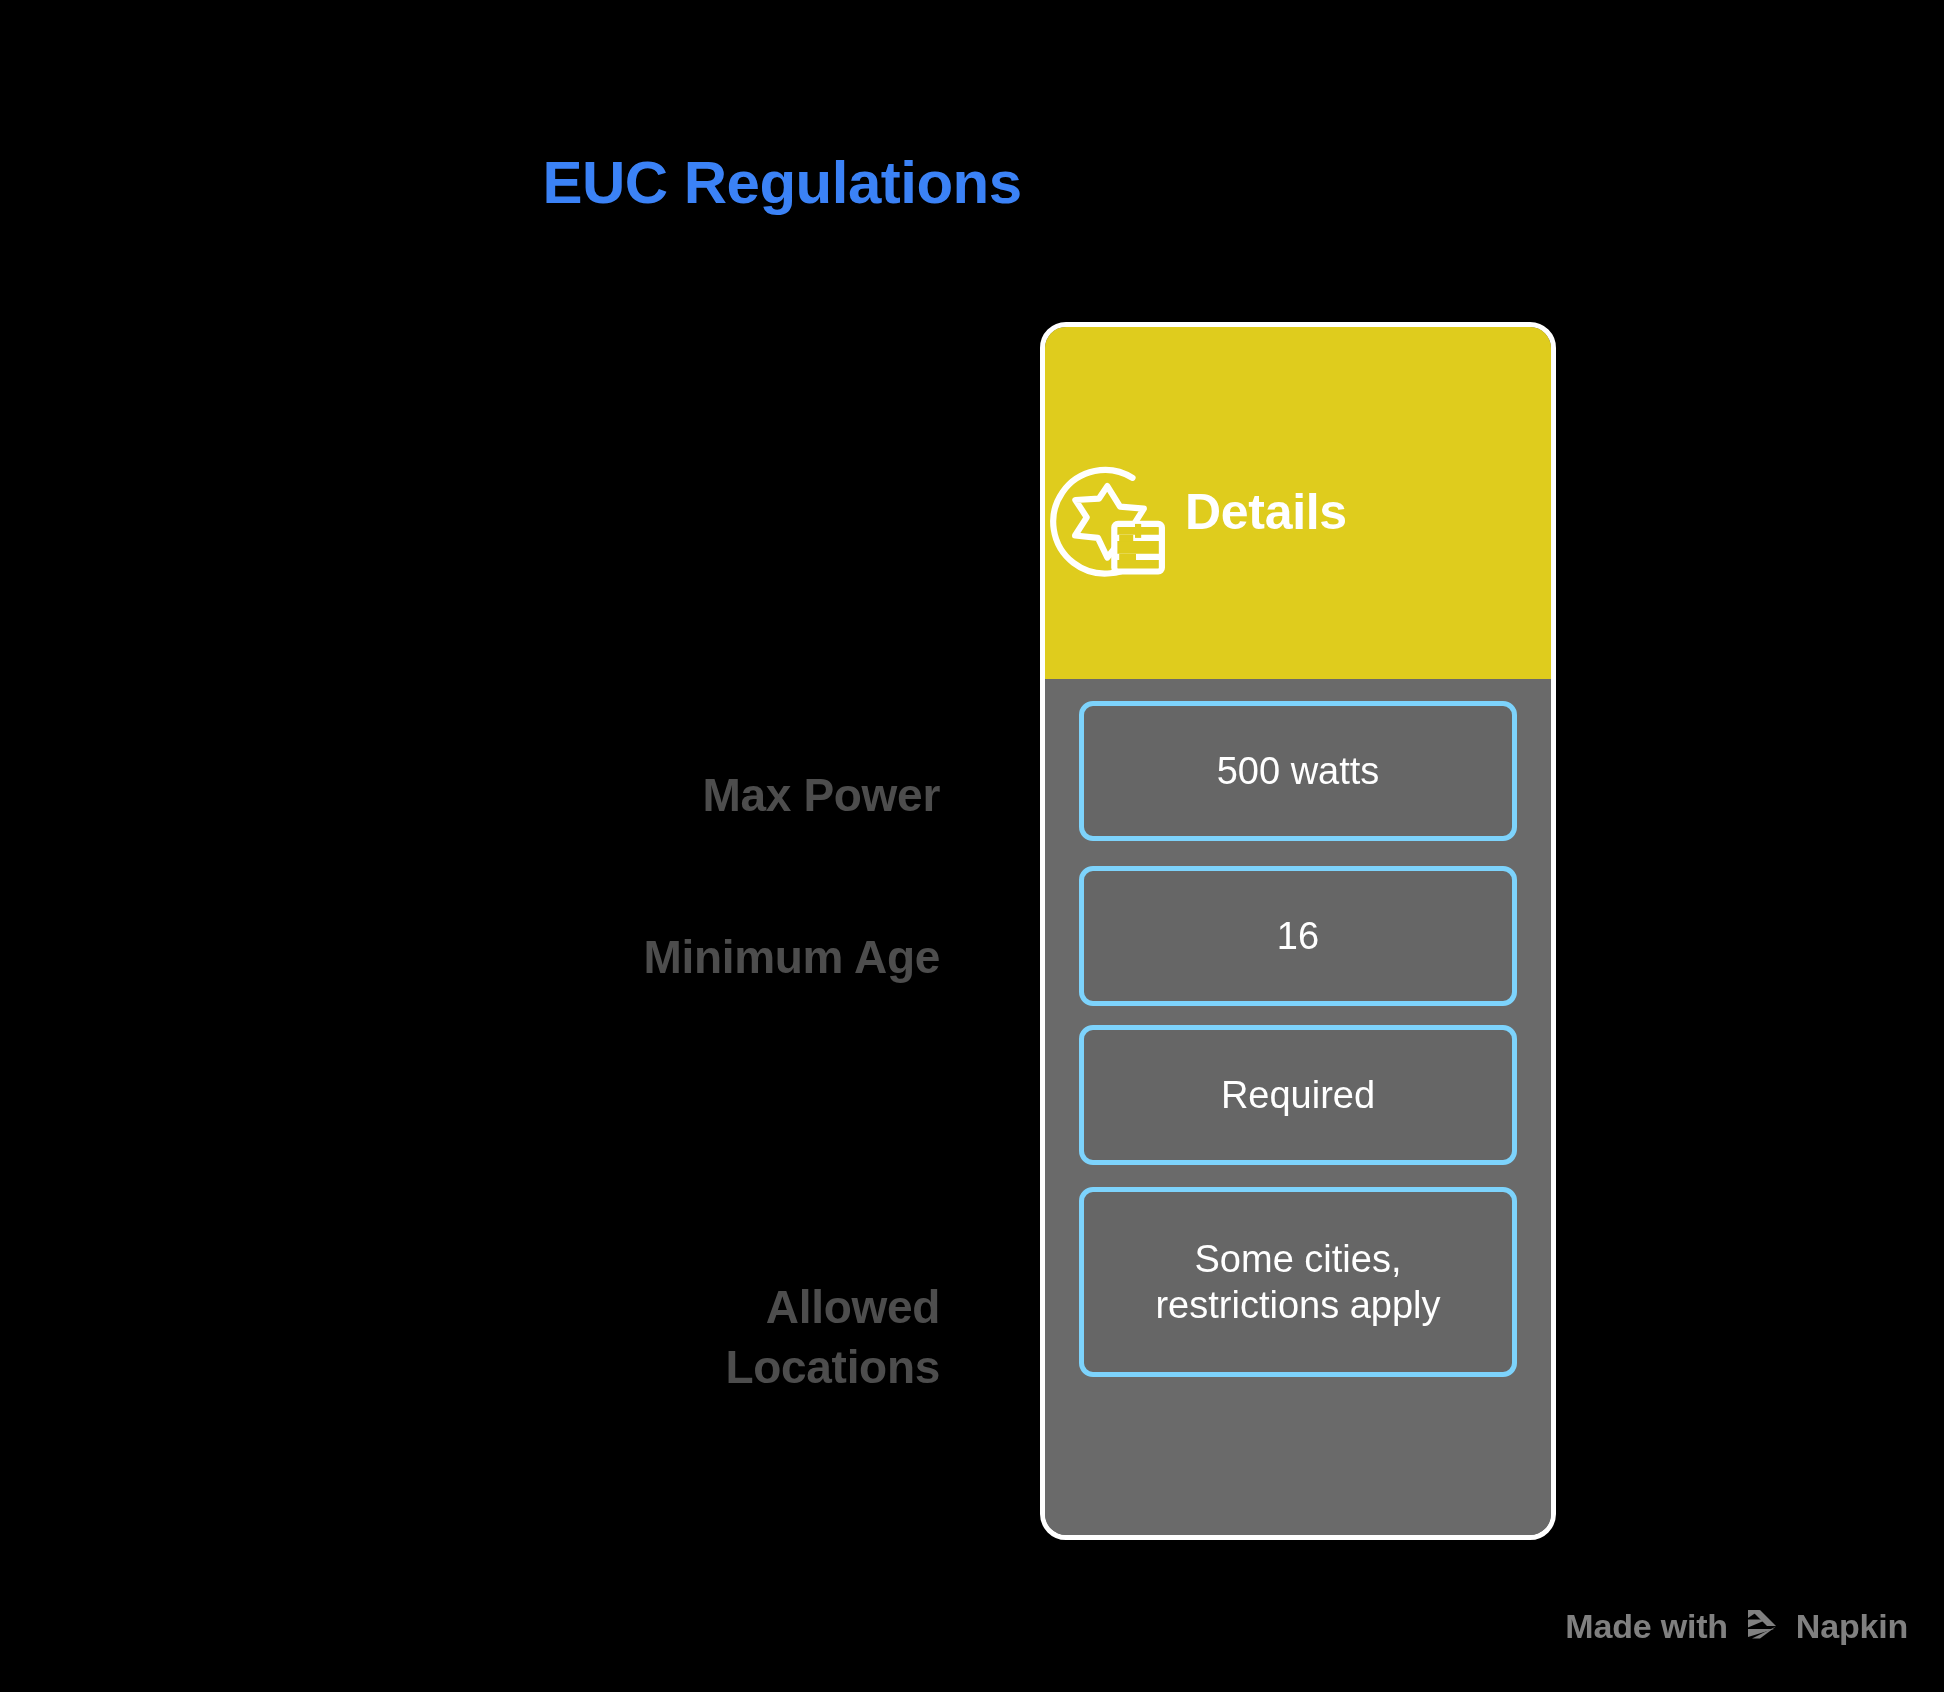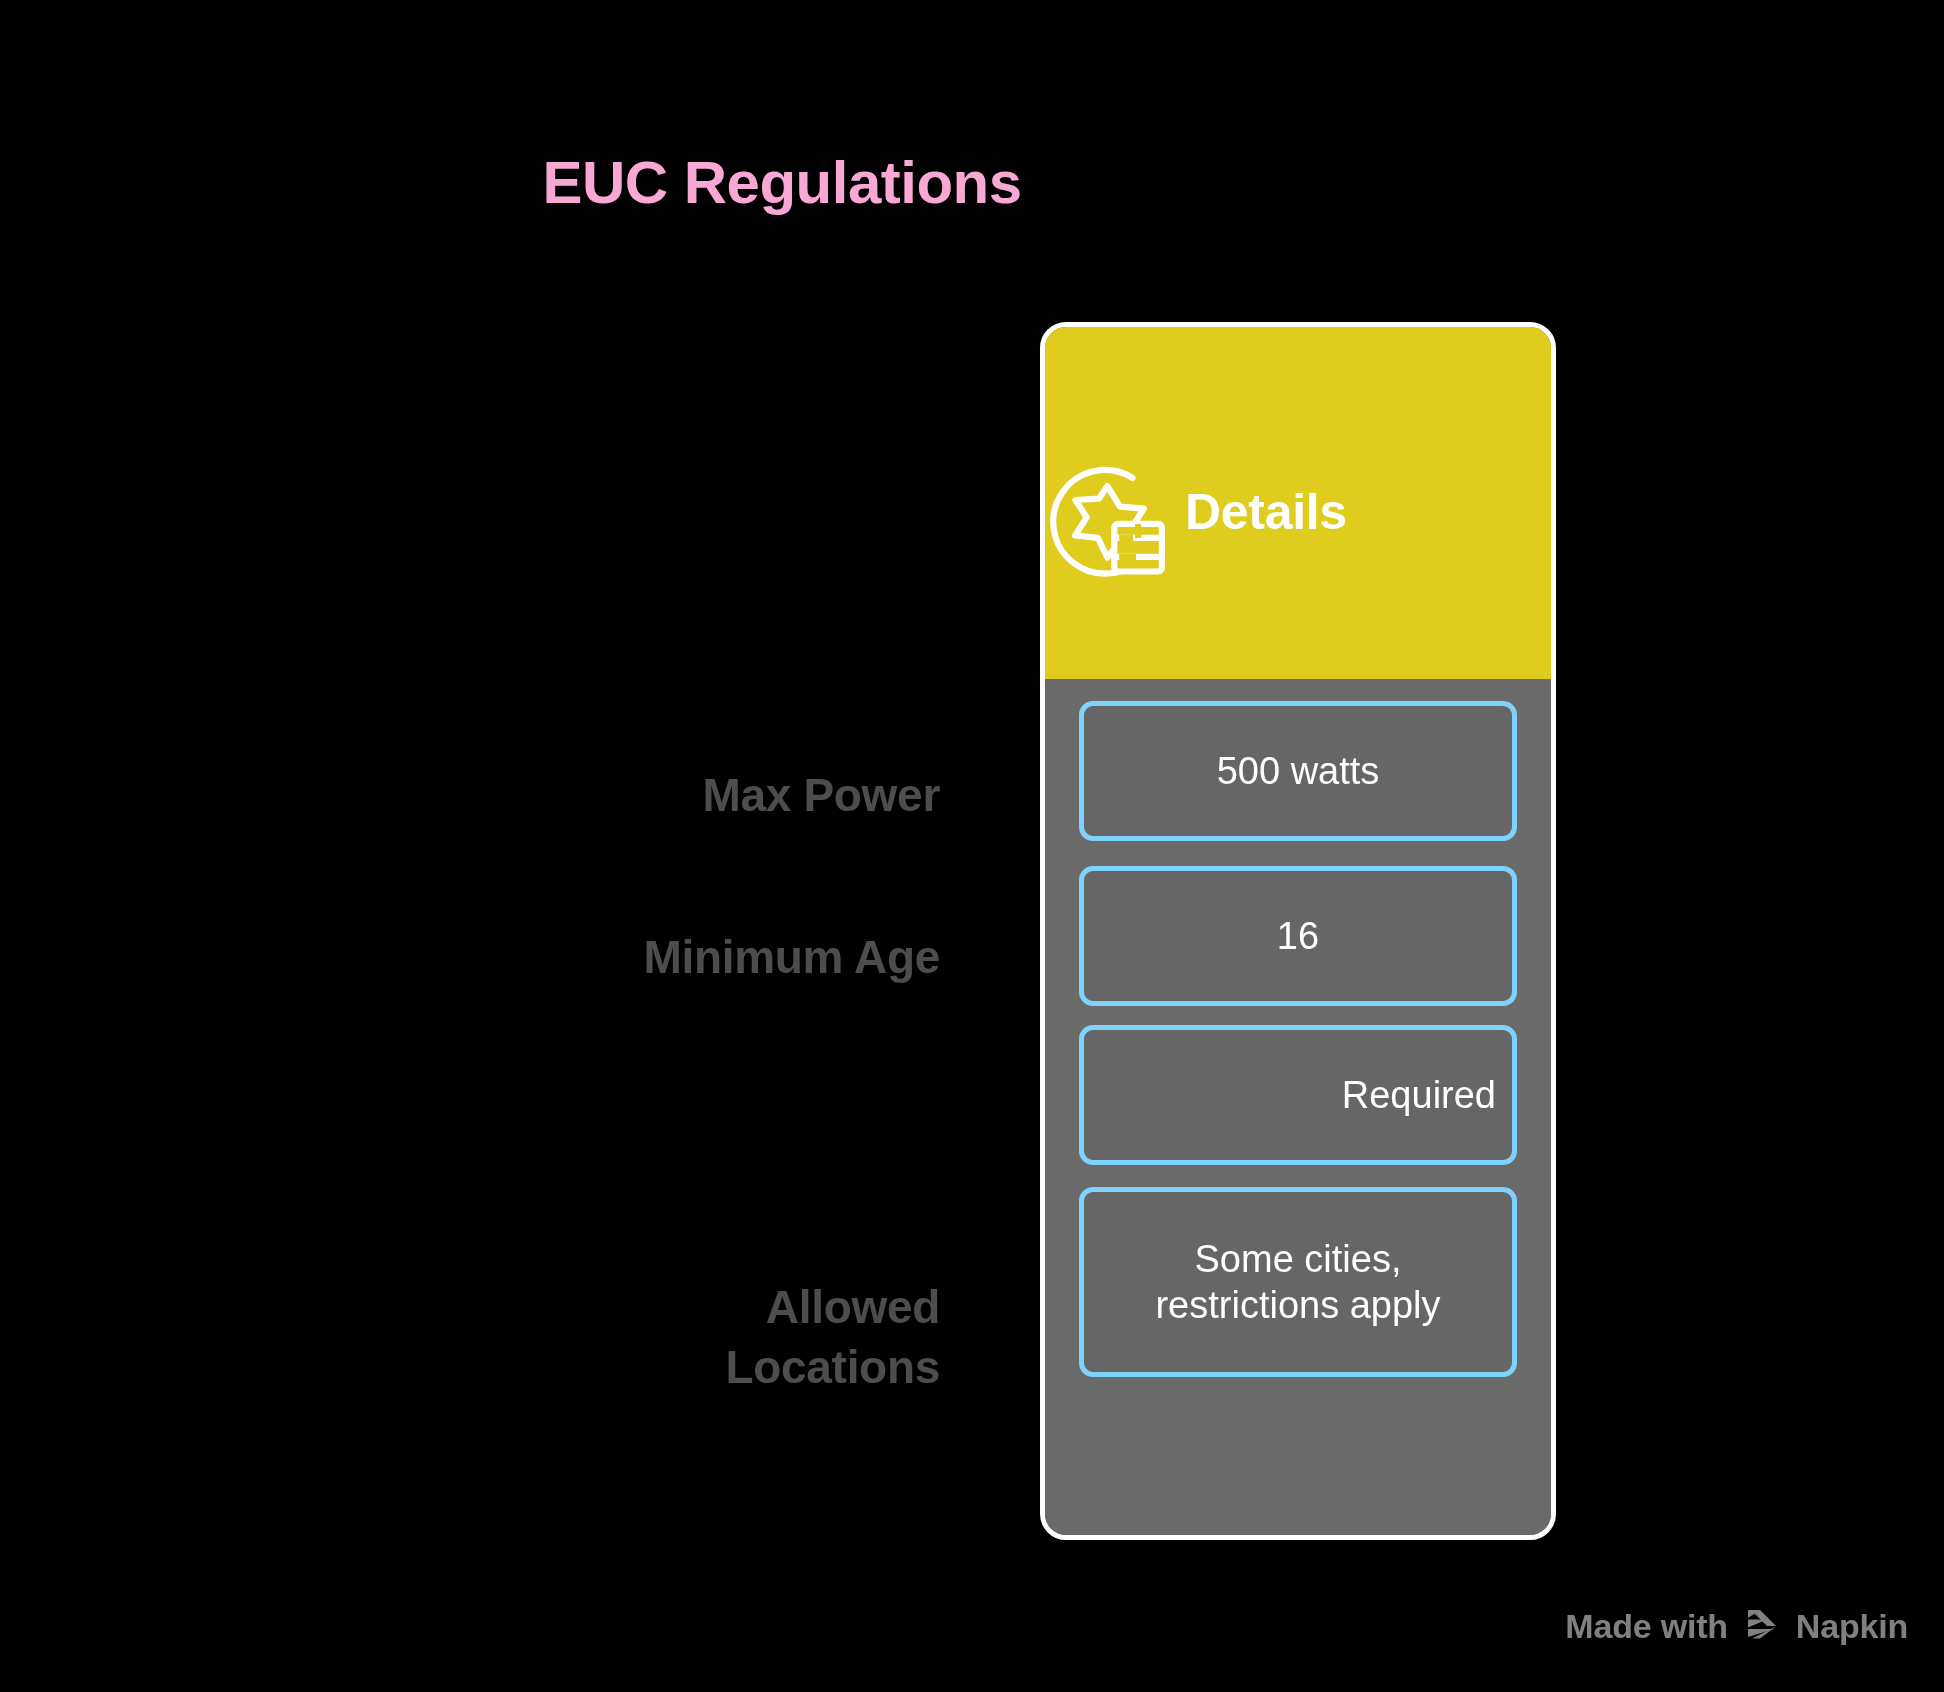--- a/index.html
+++ b/index.html
@@ -12,21 +12,21 @@
   }
   #stage{position:relative;width:1944px;height:1692px;}
 
   
   .title{
     position:absolute;
     left:0; top:150px; width:1944px;
     text-align:center;
     font-size:60px;
     font-weight:bold;
-    color:#f9a8d4;
+    color:#3b82f6;
     letter-spacing:-0.5px;
     line-height:1.1;
   }
   .title-inner{
     display:inline-block;
     transform:translateX(-190px);
   }
 
   
   .card{
@@ -84,21 +84,21 @@
     align-items:center;
     justify-content:center;
     text-align:center;
     color:#ffffff;
     font-size:38px;
     line-height:1.22;
     padding:6px 16px;
   }
   .cell-0{top:22px;  height:140px;}
   .cell-1{top:187px; height:140px;justify-content:center;}
-  .cell-2{top:346px; height:140px;justify-content:flex-end;}
+  .cell-2{top:346px; height:140px;}
   .cell-3{top:508px; height:190px;}
 
   
   .row-label{
     position:absolute;
     width:760px;
     left:180px;
     text-align:right;
     color:#4d4d4d;
     font-weight:bold;

